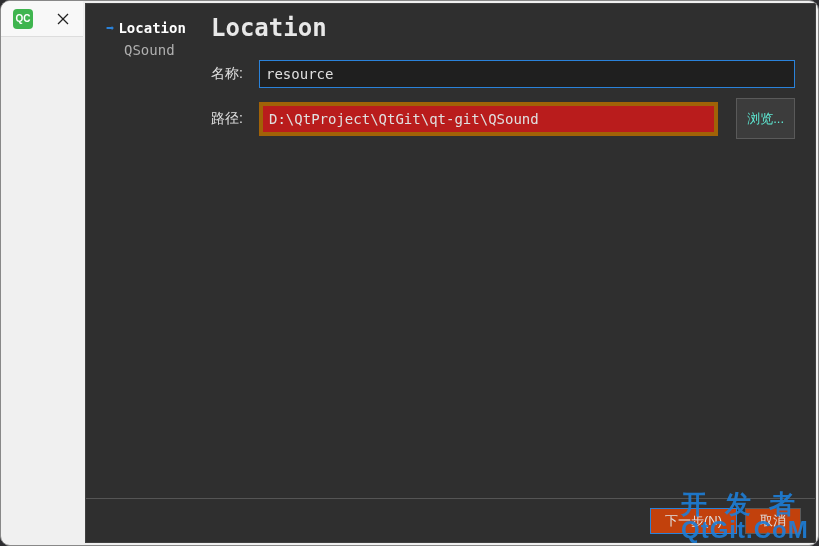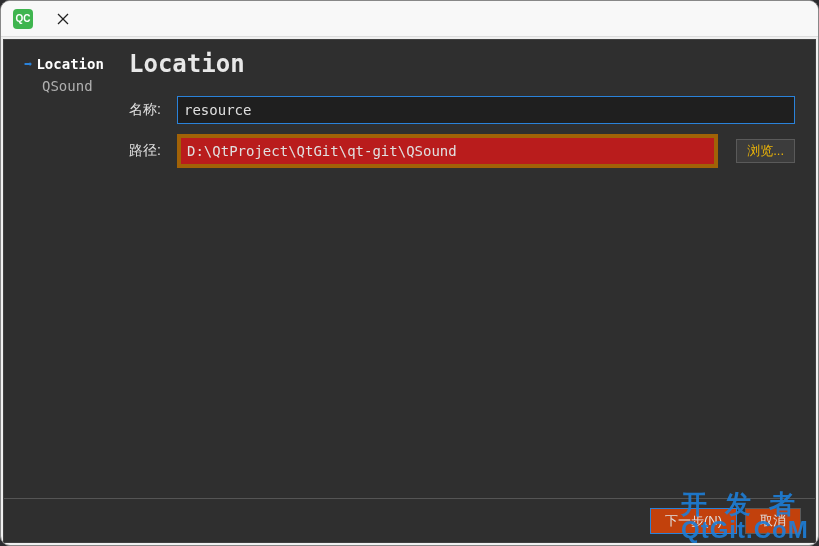--- a/index.html
+++ b/index.html
@@ -15,21 +15,20 @@
       overflow: hidden;
       position: relative;
     }
     .window {
       width: 819px;
       height: 546px;
       background: #f0f0f0;
       border-radius: 10px;
       overflow: hidden;
       display: flex;
-      flex-direction: column;
       border: 1px solid #888;
     }
     .titlebar {
       height: 36px;
       background: #f8f8f8;
       display: flex;
       align-items: center;
       padding: 0 12px;
       border-bottom: 1px solid #ddd;
     }
@@ -131,25 +130,25 @@
       padding: 13px 6px;
       font-family: "SimSun", monospace;
       font-size: 14px;
       outline: none;
     }
     .form-input.path {
       border: 4px solid #a16207;
       background: #b91c1c;
     }
     .browse-btn {
-      height: 24px;
+      height: 41px;
       margin-left: 18px;
       background: #3c3c3c;
       border: 1px solid #5a5a5a;
-      color: #eab308;
+      color: #5eead4;
       padding: 0 10px;
       font-size: 13px;
       cursor: pointer;
       font-family: "SimSun", sans-serif;
     }
     .footer {
       height: 44px;
       border-top: 1px solid #555;
       display: flex;
       align-items: center;

